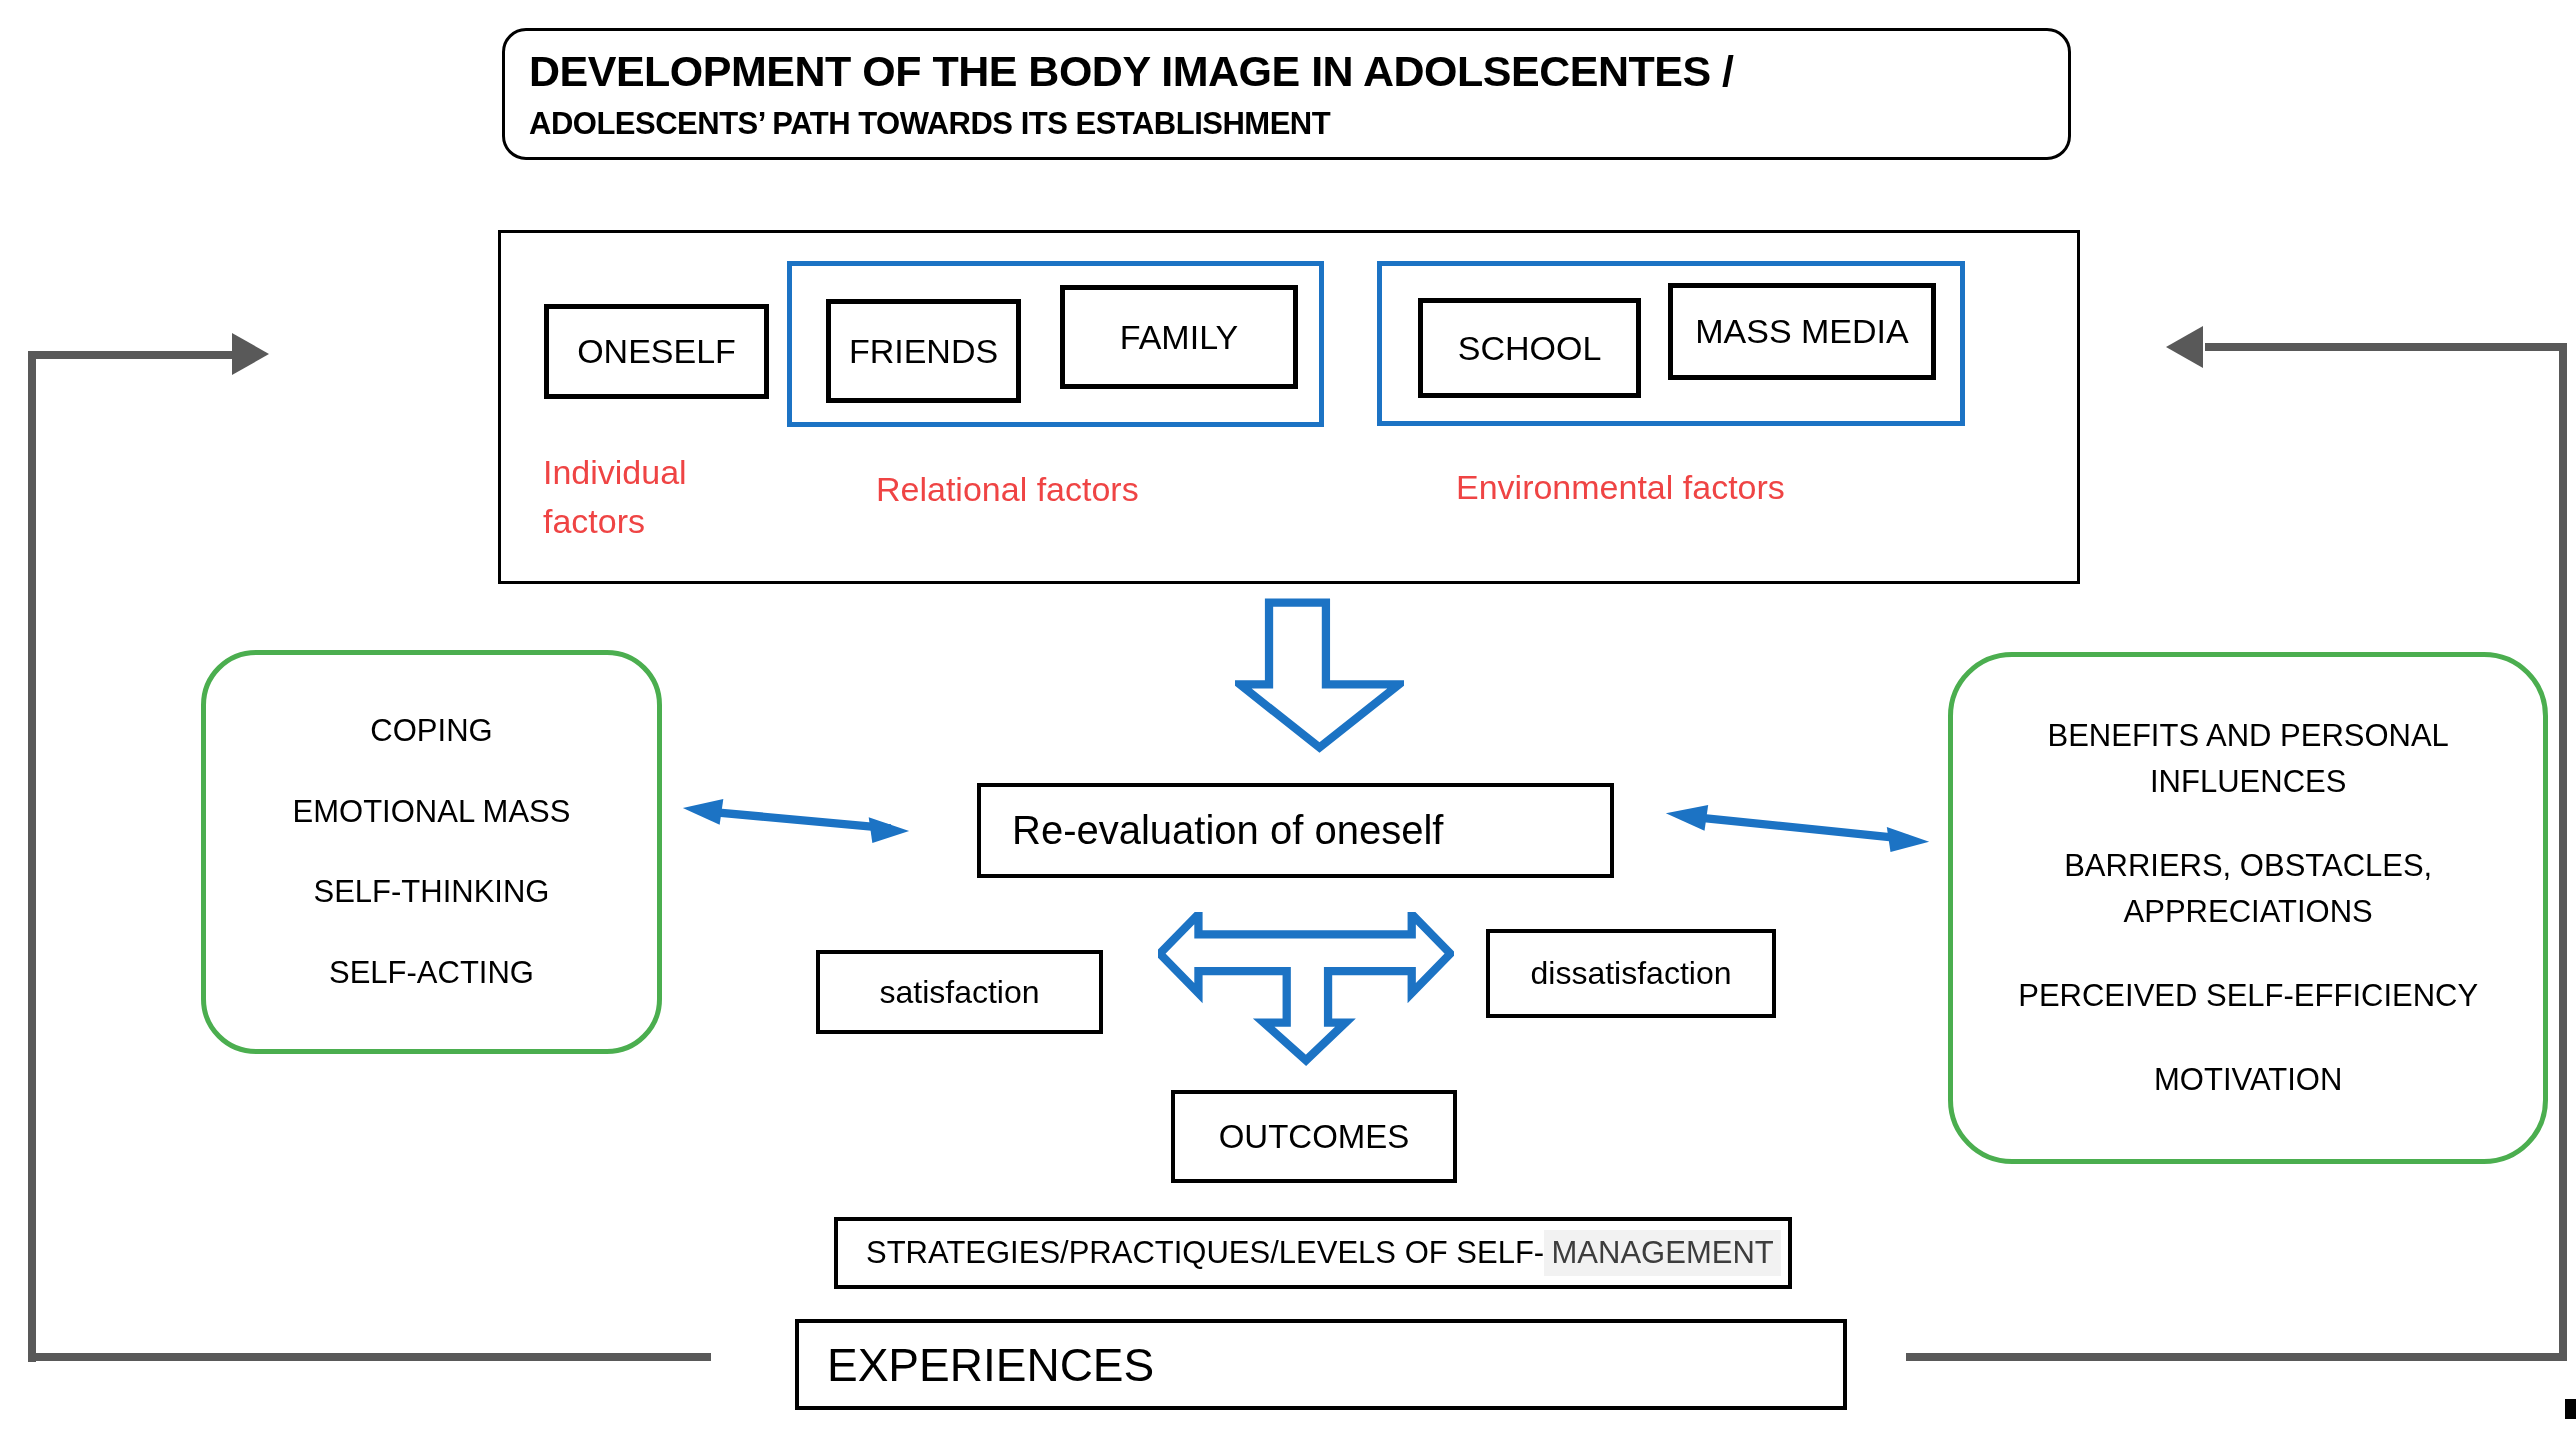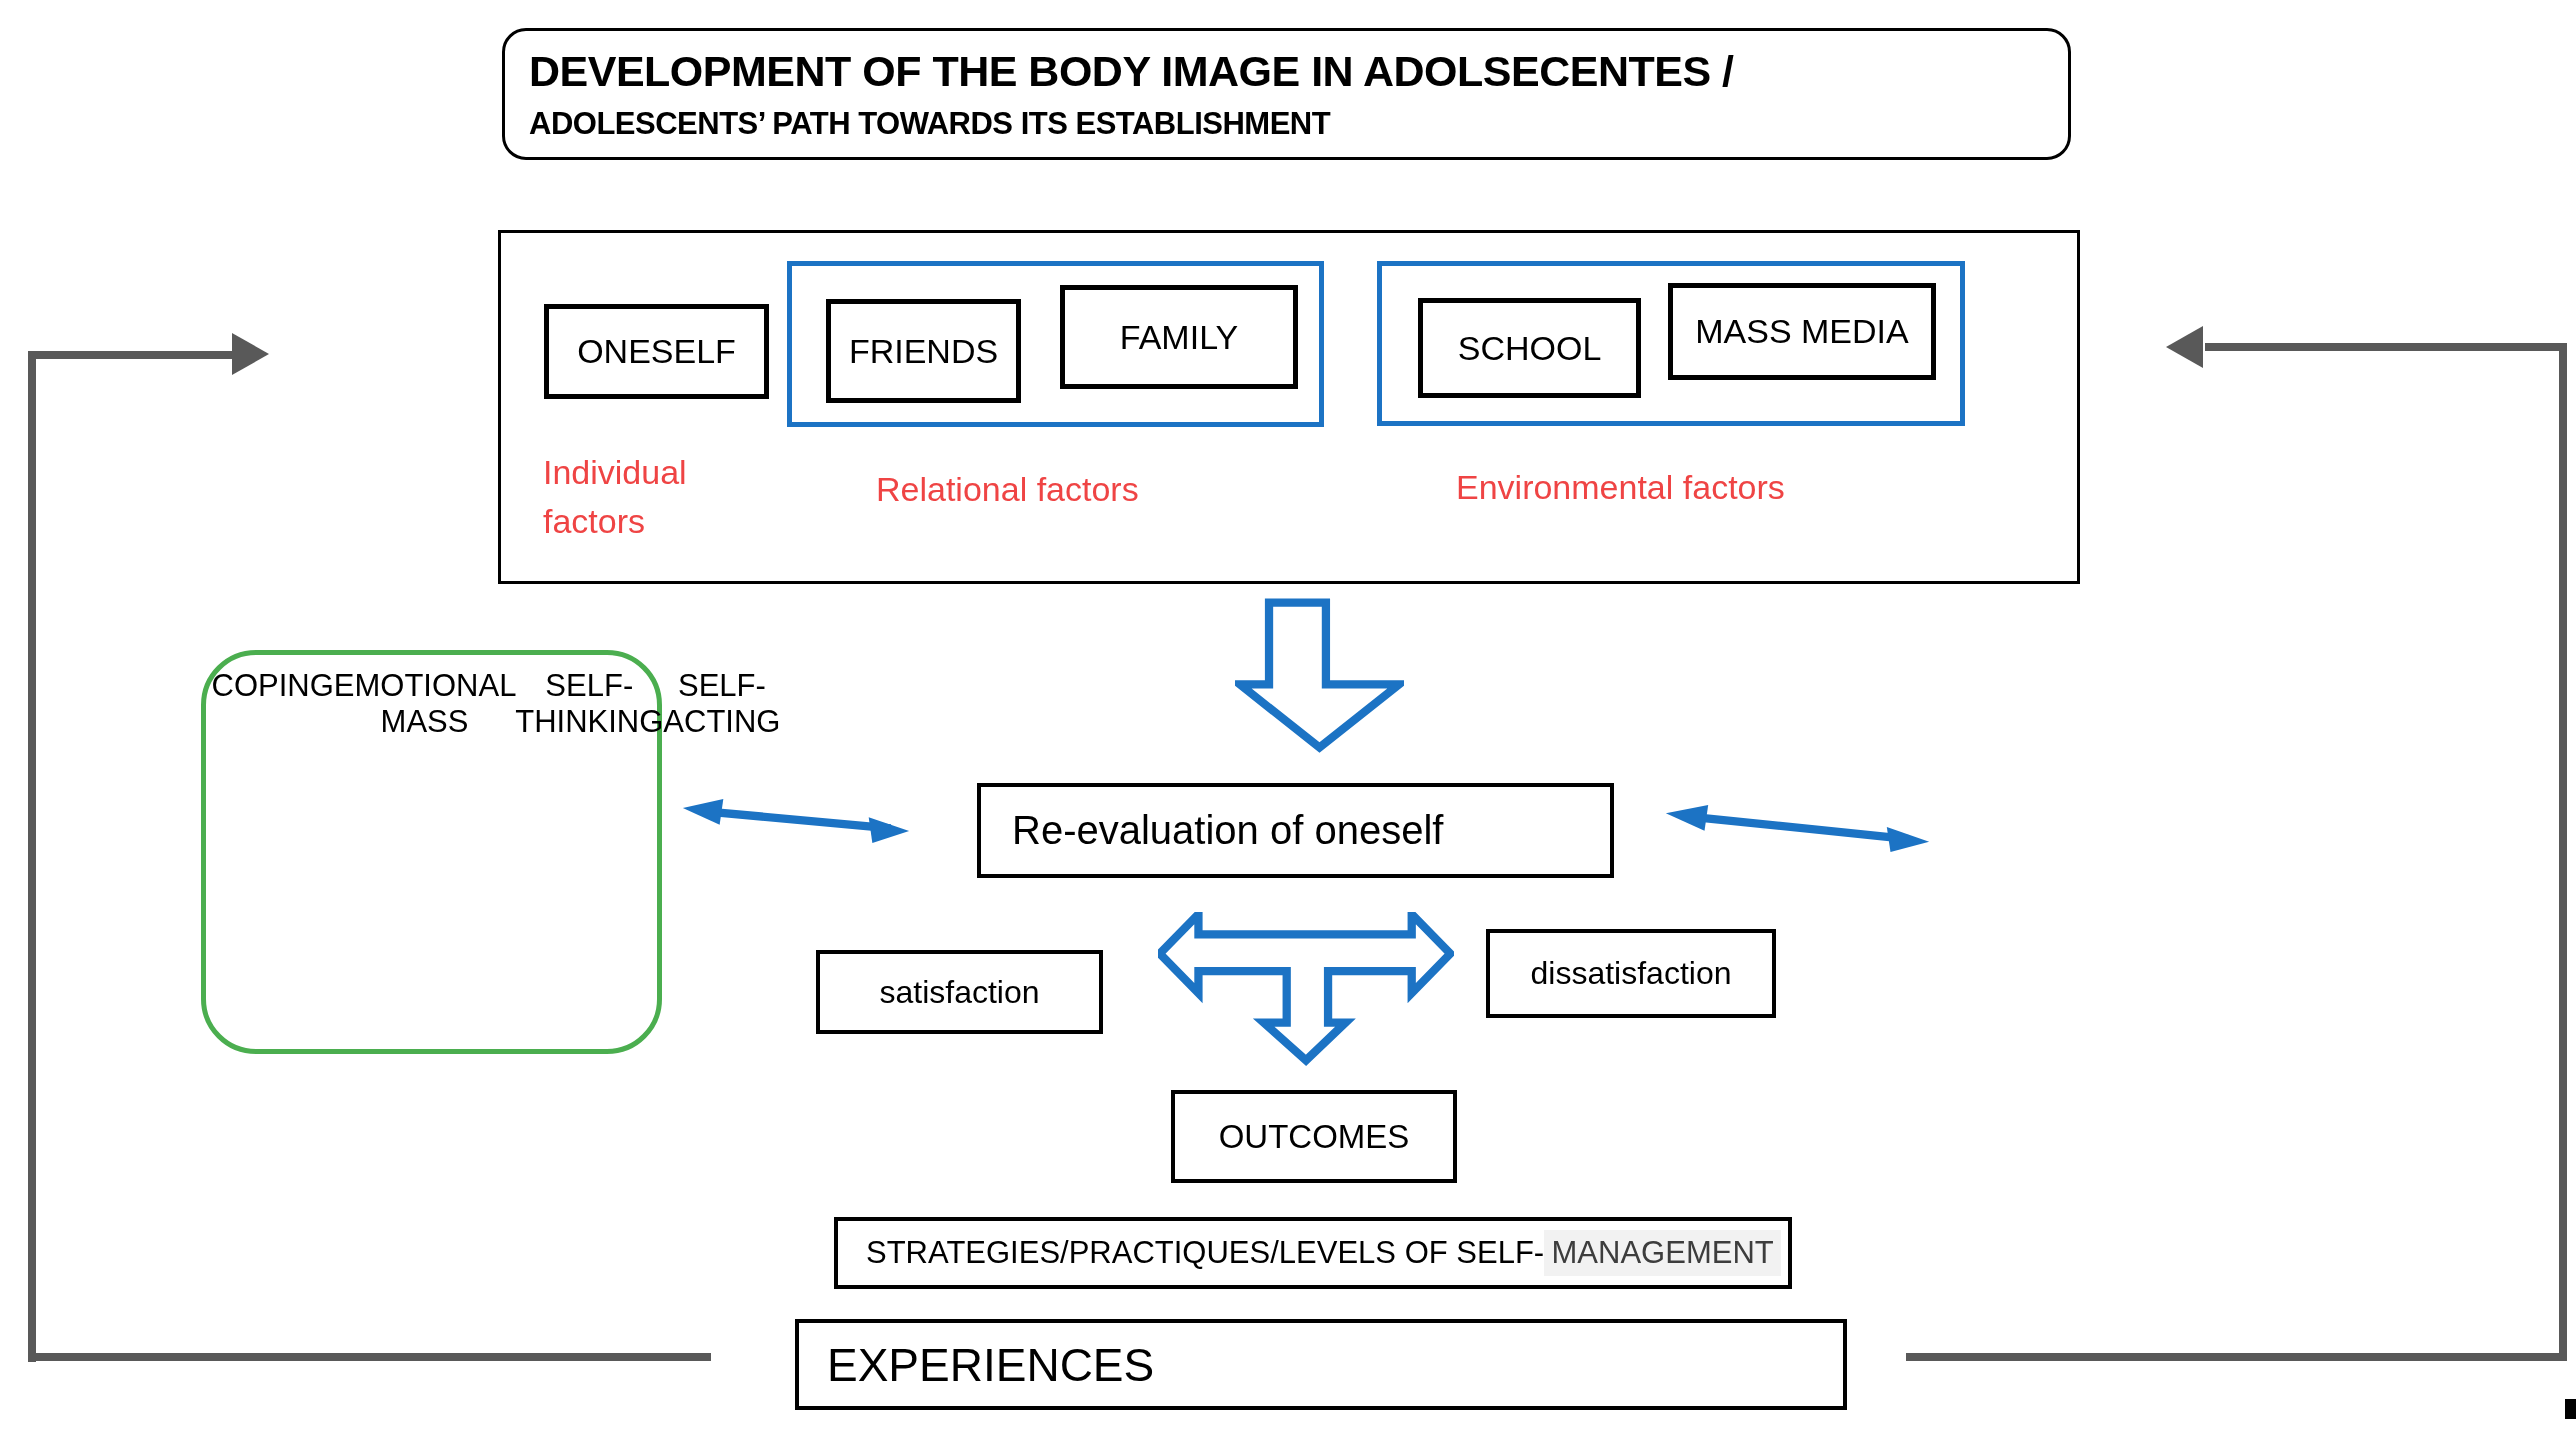--- a/index.html
+++ b/index.html
@@ -30,21 +30,21 @@
   .friends-box{left:826px;top:299px;width:185px;height:94px;}
   .family-box{left:1060px;top:285px;width:228px;height:94px;}
   .school-box{left:1418px;top:298px;width:213px;height:90px;}
   .massmedia-box{left:1668px;top:283px;width:258px;height:87px;}
   .factor-label{position:absolute;font-size:34px;color:#ef4444;line-height:1.45;}
   .lbl-individual{left:543px;top:448px;}
   .lbl-relational{left:876px;top:465px;}
   .lbl-environmental{left:1456px;top:463px;}
   
   .green-box{position:absolute;background:#fff;border:5.5px solid var(--green);
-             display:flex;flex-direction:row;justify-content:space-evenly;
+             display:flex;flex-direction:column;justify-content:space-evenly;
              text-align:center;font-size:31px;}
   .green-left{left:201px;top:650px;width:440px;height:368px;border-radius:55px;padding:13px 5.5px;}
   .green-right{left:1948px;top:652px;width:572px;height:465px;border-radius:64px;padding:18.4px 9.2px;line-height:1.5;}
   
   .reeval-box{left:977px;top:783px;width:598px;height:87px;font-size:40px;padding-left:31px;}
   .satisfaction-box{left:816px;top:950px;width:279px;height:76px;font-size:32px;}
   .dissatisfaction-box{left:1486px;top:929px;width:282px;height:81px;font-size:32px;}
   .outcomes-box{left:1171px;top:1090px;width:278px;height:85px;font-size:33px;}
   .strategies-box{left:834px;top:1217px;width:922px;height:64px;font-size:31px;padding-left:28px;}
   .hl{background:var(--highlight_bg);color:var(--highlight_text);padding:4.6px 7.4px;}
@@ -102,20 +102,32 @@
     <polygon class="arrow-outline" points="37,5 99,5 99,94 179,94 92,163 5,94 37,94"></polygon>
   </svg>
 
   <div class="green-box green-left">
     <div>COPING</div>
     <div>EMOTIONAL MASS</div>
     <div>SELF-THINKING</div>
     <div>SELF-ACTING</div>
   </div>
 
+  <div class="green-box green-right">
+    <div>
+      <div>BENEFITS AND PERSONAL</div>
+      <div>INFLUENCES</div>
+    </div>
+    <div>
+      <div>BARRIERS, OBSTACLES,</div>
+      <div>APPRECIATIONS</div>
+    </div>
+    <div>PERCEIVED SELF-EFFICIENCY</div>
+    <div>MOTIVATION</div>
+  </div>
 
   <div class="box reeval-box">Re-evaluation of oneself</div>
 
   <svg class="abs" style="left:681px;top:797px;" width="230" height="48" viewBox="0 0 250 52">
     <line class="arrow-line" x1="20" y1="15" x2="228" y2="34"></line>
     <polygon class="arrow-solid" points="2,12 46,2 42,30"></polygon>
     <polygon class="arrow-solid" points="248,37 204,22 208,50"></polygon>
   </svg>
 
   <svg class="abs" style="left:1664px;top:803px;" width="267" height="50" viewBox="0 0 290 54">

